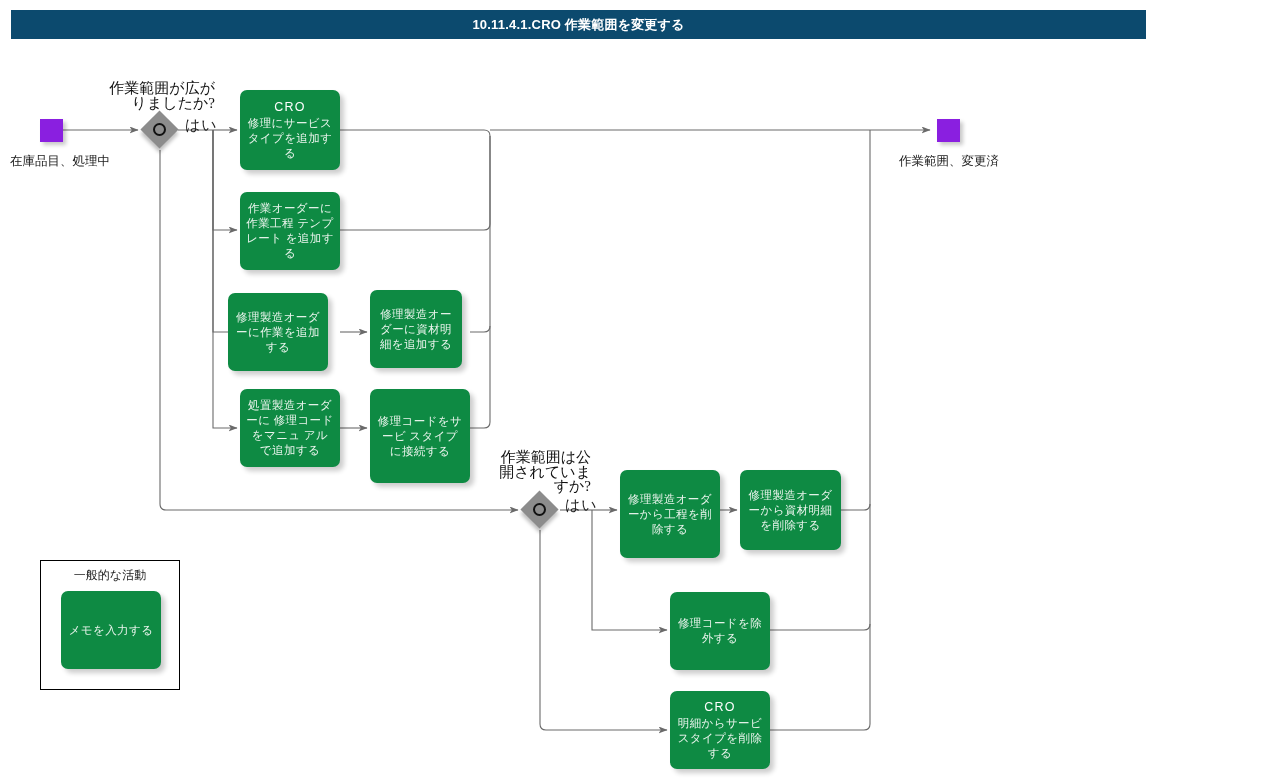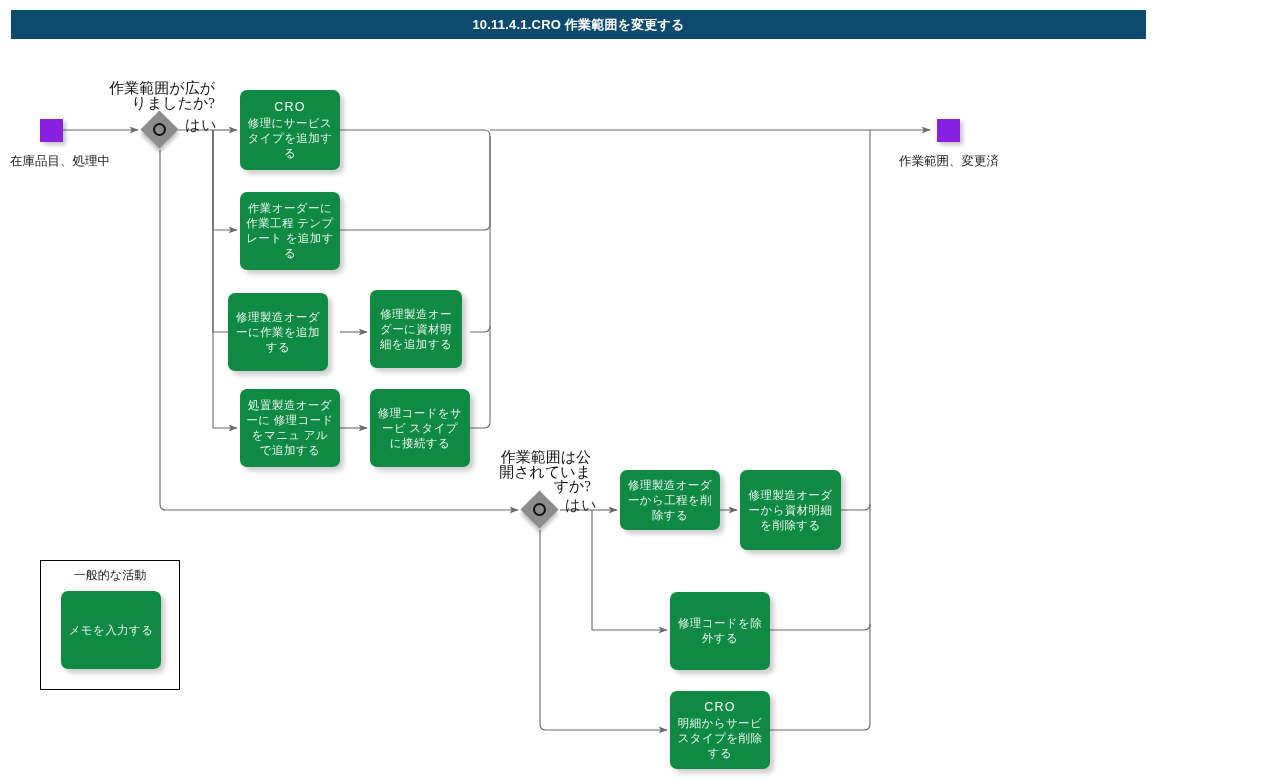--- a/index.html
+++ b/index.html
@@ -260,27 +260,27 @@
       <span>修理製造オーダーに資材明細を追加する</span>
     </div>
   </div>
 
   <div class="node task" style="left:240px; top:389px; width:100px; height:78px;">
     <div class="task-text">
       <span>処置製造オーダーに 修理コードをマニュ アルで追加する</span>
     </div>
   </div>
 
-  <div class="node task" style="left:370px; top:389px; width:100px; height:78px;">
+  <div class="node task" style="left:370px; top:389px; width:100px; height:94px;">
     <div class="task-text">
       <span>修理コードをサービ スタイプに接続する</span>
     </div>
   </div>
 
-  <div class="node task" style="left:620px; top:470px; width:100px; height:60px;justify-content:flex-end;">
+  <div class="node task" style="left:620px; top:470px; width:100px; height:88px;justify-content:flex-end;">
     <div class="task-text">
       <span>修理製造オーダーから工程を削除する</span>
     </div>
   </div>
 
   <div class="node task" style="left:740px; top:470px; width:101px; height:80px;">
     <div class="task-text">
       <span>修理製造オーダーから資材明細を削除する</span>
     </div>
   </div>

